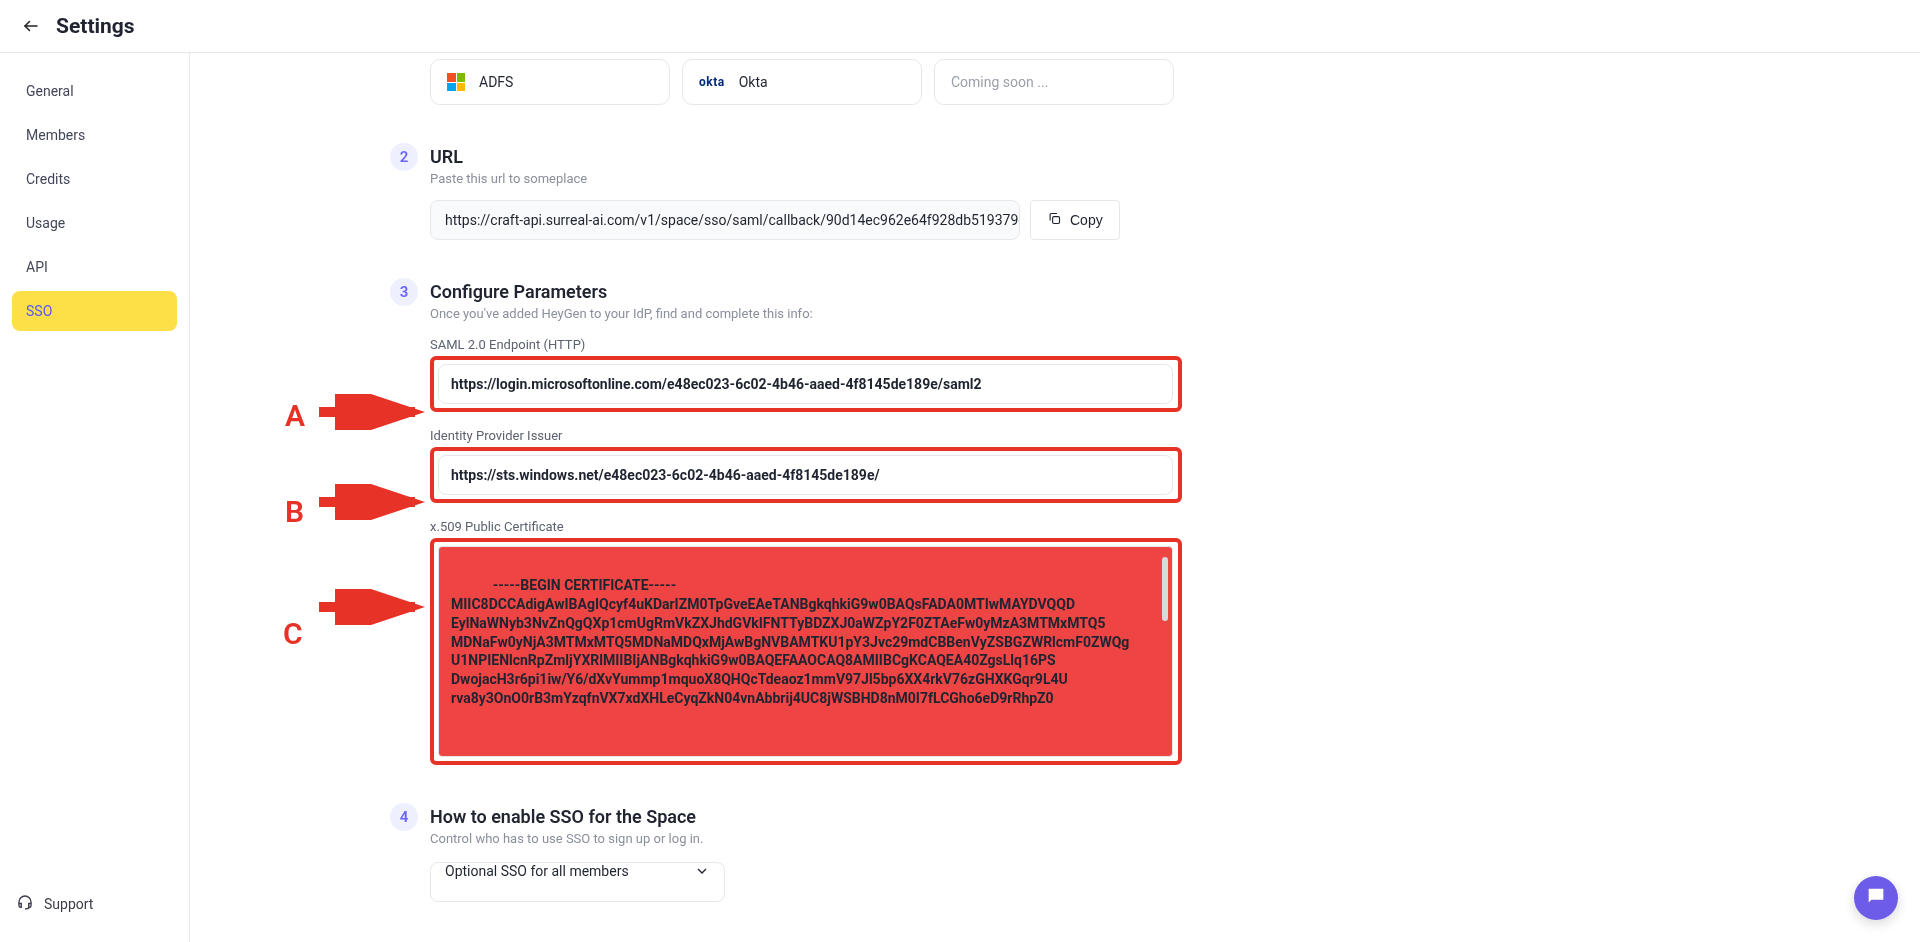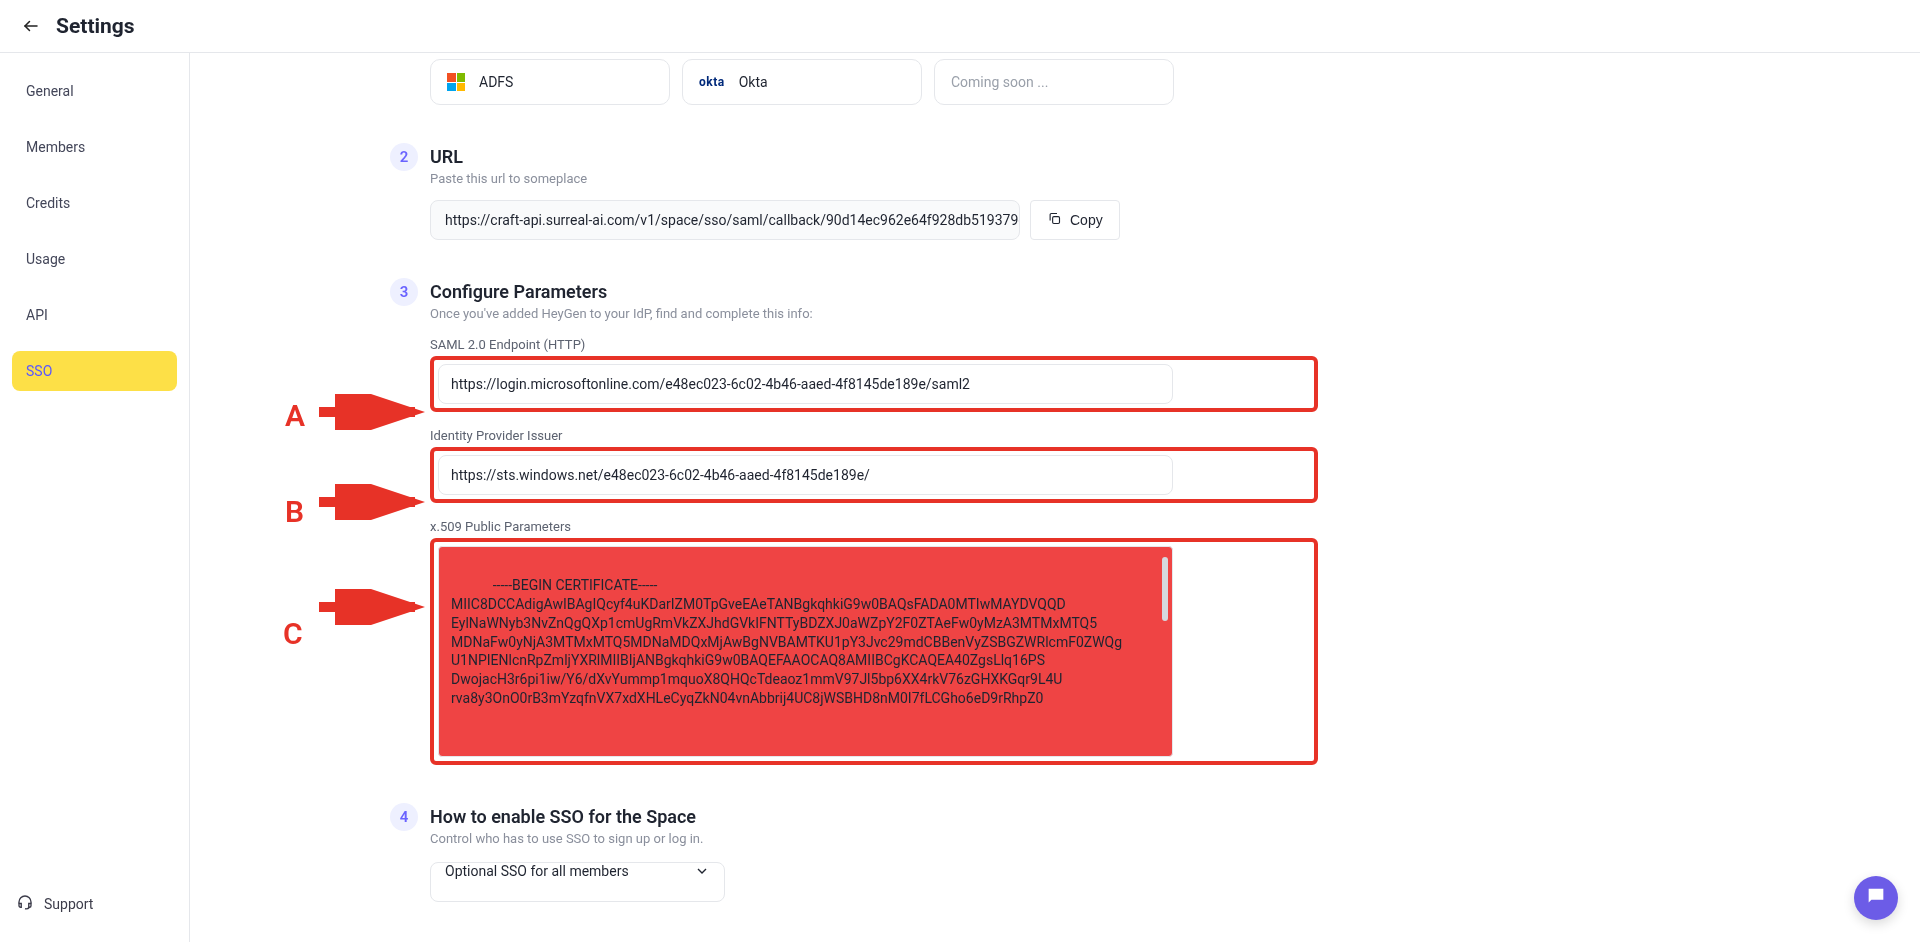--- a/index.html
+++ b/index.html
@@ -39,21 +39,21 @@
       width: 190px;
       border-right: 1px solid #e5e7eb;
       display: flex;
       flex-direction: column;
       padding: 18px 12px;
       position: relative;
     }
     .sidebar-items {
       display: flex;
       flex-direction: column;
-      gap: 16px;
+      gap: 4px;
     }
     .sidebar-item {
       height: 40px;
       display: flex;
       align-items: center;
       padding: 0 14px;
       border-radius: 8px;
       font-size: 14px;
       color: #434659;
       cursor: pointer;
@@ -178,22 +178,23 @@
       padding: 0 12px;
       font-size: 14px;
       color: #1f2430;
       display: flex;
       align-items: center;
     }
     .red-box {
       border: 4px solid #e73227;
       border-radius: 6px;
       padding: 4px;
-      width: 888px;
+      width: 752px;
       margin-top: 4px;
+      font-weight: bold;
     }
     .textarea-box {
       width: 735px;
       min-height: 160px;
       border: 1px solid #e5e7eb;
       border-radius: 4px;
       background: #ef4444;
       padding: 10px 12px;
       font-size: 14px;
       color: #1f2430;
@@ -360,21 +361,21 @@
             </div>
         </div>
 
         <div class="field-label">Identity Provider Issuer</div>
         <div class="red-box">
           <div class="text-input">
               <span>https://sts.windows.net/e48ec023-6c02-4b46-aaed-4f8145de189e/</span>
             </div>
         </div>
 
-        <div class="field-label">x.509 Public Parameters</div>
+        <div class="field-label">x.509 Public Certificate</div>
         <div class="red-box" style="padding:4px;">
           <div class="textarea-box">
             <span style="white-space:pre-wrap;">-----BEGIN CERTIFICATE-----
 MIIC8DCCAdigAwIBAgIQcyf4uKDarIZM0TpGveEAeTANBgkqhkiG9w0BAQsFADA0MTIwMAYDVQQD
 EylNaWNyb3NvZnQgQXp1cmUgRmVkZXJhdGVkIFNTTyBDZXJ0aWZpY2F0ZTAeFw0yMzA3MTMxMTQ5
 MDNaFw0yNjA3MTMxMTQ5MDNaMDQxMjAwBgNVBAMTKU1pY3Jvc29mdCBBenVyZSBGZWRlcmF0ZWQg
 U1NPIENlcnRpZmljYXRlMIIBIjANBgkqhkiG9w0BAQEFAAOCAQ8AMIIBCgKCAQEA40ZgsLlq16PS
 DwojacH3r6pi1iw/Y6/dXvYummp1mquoX8QHQcTdeaoz1mmV97Jl5bp6XX4rkV76zGHXKGqr9L4U
 rva8y3OnO0rB3mYzqfnVX7xdXHLeCyqZkN04vnAbbrij4UC8jWSBHD8nM0I7fLCGho6eD9rRhpZ0</span>
             <div class="textarea-scrollbar"></div>

